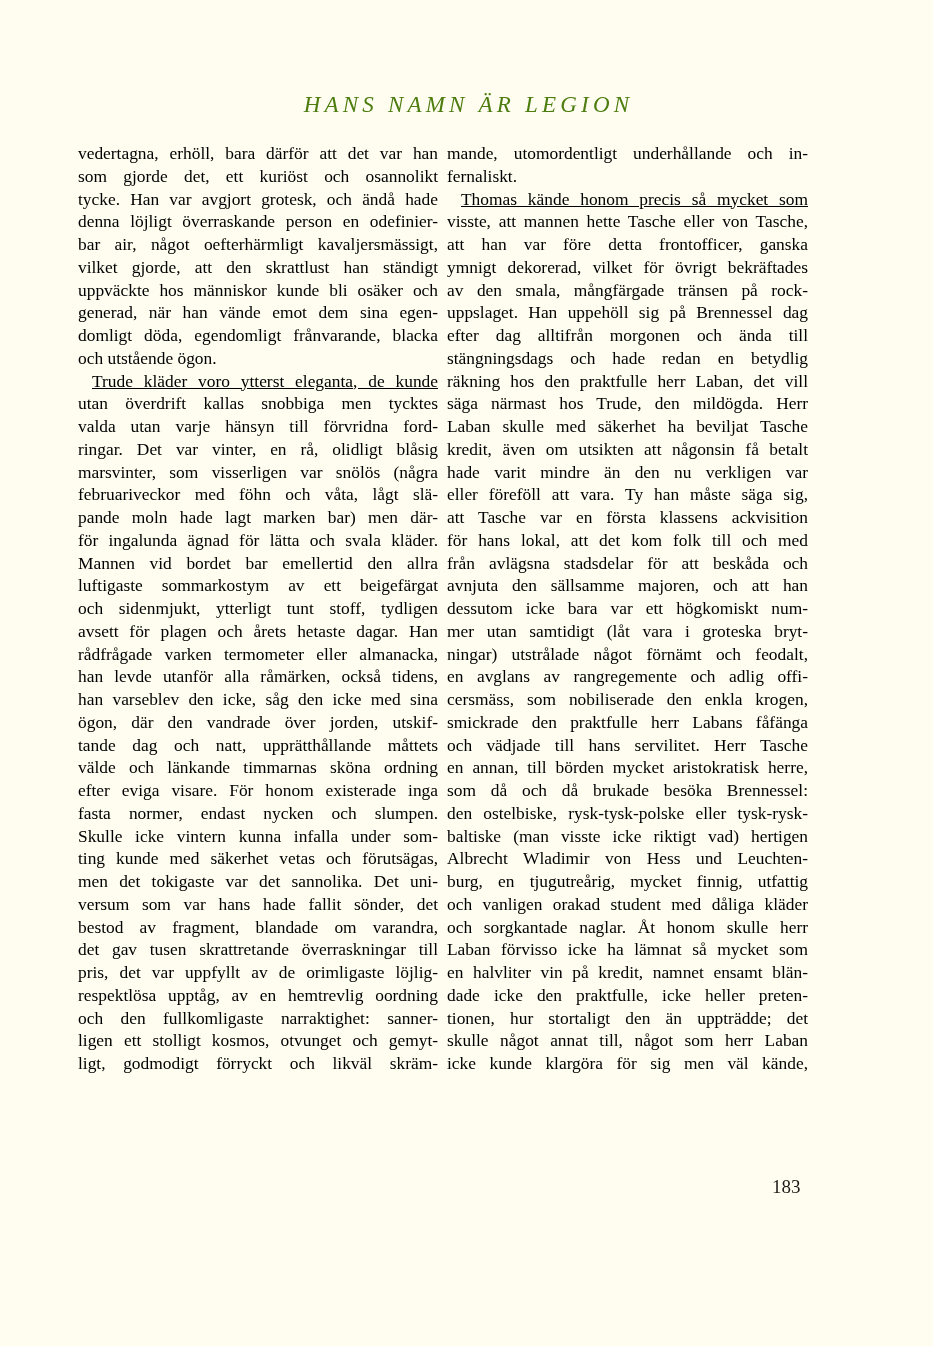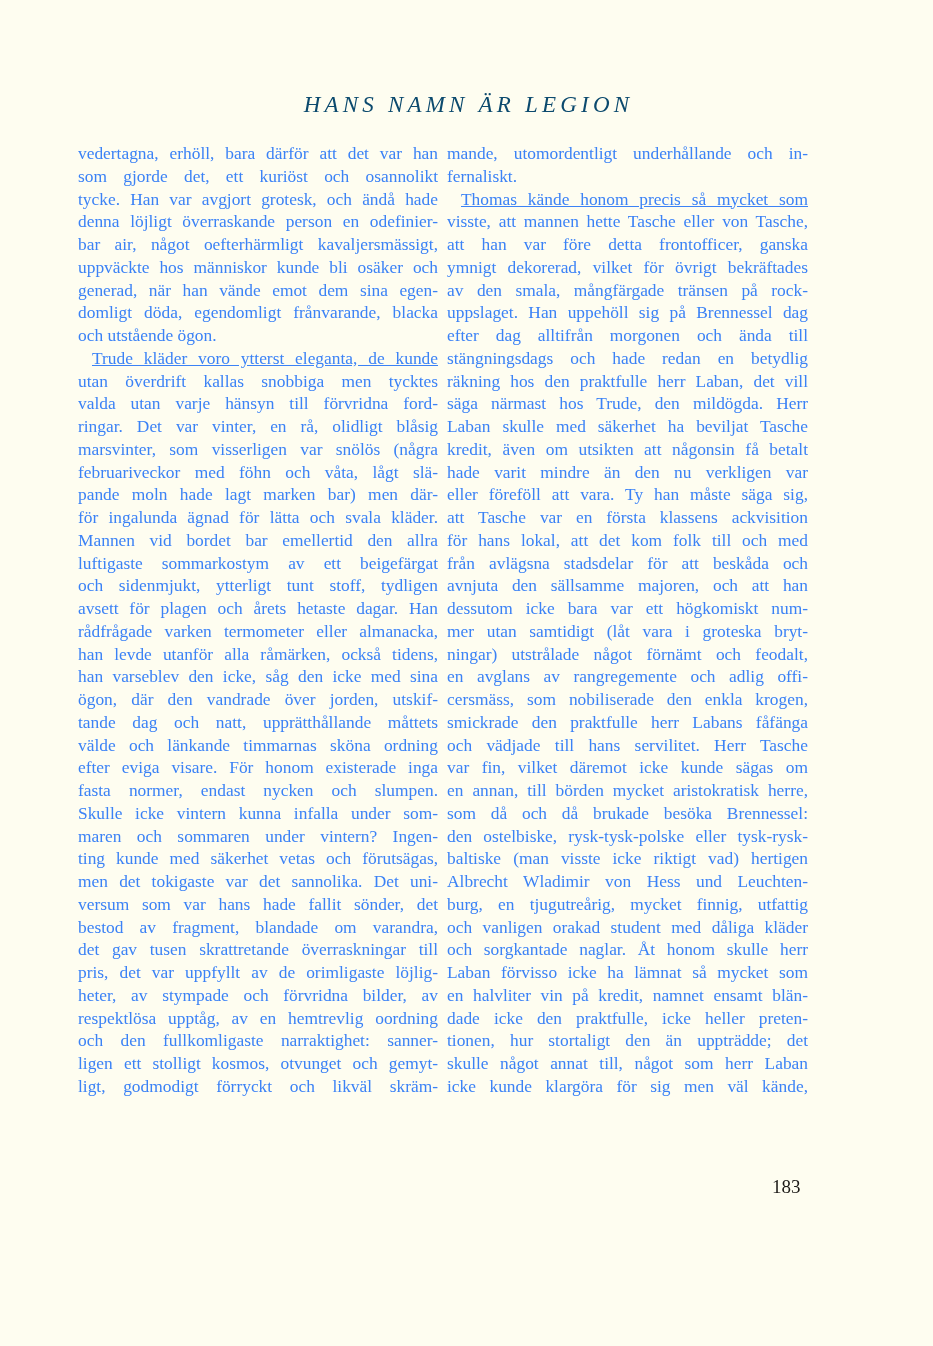--- a/index.html
+++ b/index.html
@@ -24,33 +24,33 @@
     .running-head {
       position: absolute;
       top: 92px;
       left: 0;
       width: 933px;
       text-align: center;
       font-family: "Liberation Serif", serif;
       font-style: italic;
       font-size: 23px;
       letter-spacing: 4.2px;
-      color: #0c4a6e;
+      color: #4d7c0f;
       padding-left: 4px;
       box-sizing: border-box;
     }
     .column {
       position: absolute;
       top: 142px;
       width: 360px;
       font-family: "Liberation Serif", serif;
       font-size: 17.4px;
       line-height: 22.75px;
       text-align: justify;
-      color: #3b82f6;
+      color: #000000;
     }
     .col-left { left: 78px; }
     .col-right { left: 447px; width: 361px; }
     .line {
       display: block;
       white-space: nowrap;
       text-align: justify;
       text-align-last: justify;
       height: 22.75px;
     }
@@ -77,20 +77,21 @@
 <div class="page">
   <div class="running-head">HANS NAMN ÄR LEGION</div>
 
   <div class="column col-left" id="col-left">
       <div>
         <span class="line">vedertagna, erhöll, bara därför att det var han</span>
         <span class="line">som gjorde det, ett kuriöst och osannolikt</span>
         <span class="line">tycke. Han var avgjort grotesk, och ändå hade</span>
         <span class="line">denna löjligt överraskande person en odefinier-</span>
         <span class="line">bar air, något oefterhärmligt kavaljersmässigt,</span>
+        <span class="line">vilket gjorde, att den skrattlust han ständigt</span>
         <span class="line">uppväckte hos människor kunde bli osäker och</span>
         <span class="line">generad, när han vände emot dem sina egen-</span>
         <span class="line">domligt döda, egendomligt frånvarande, blacka</span>
         <span class="line last">och utstående ögon.</span>
       </div>
       <div>
         <span class="line indent">Trude kläder voro ytterst eleganta, de kunde</span>
         <span class="line">utan överdrift kallas snobbiga men tycktes</span>
         <span class="line">valda utan varje hänsyn till förvridna ford-</span>
         <span class="line">ringar. Det var vinter, en rå, olidligt blåsig</span>
@@ -104,28 +105,26 @@
         <span class="line">avsett för plagen och årets hetaste dagar. Han</span>
         <span class="line">rådfrågade varken termometer eller almanacka,</span>
         <span class="line">han levde utanför alla råmärken, också tidens,</span>
         <span class="line">han varseblev den icke, såg den icke med sina</span>
         <span class="line">ögon, där den vandrade över jorden, utskif-</span>
         <span class="line">tande dag och natt, upprätthållande måttets</span>
         <span class="line">välde och länkande timmarnas sköna ordning</span>
         <span class="line">efter eviga visare. För honom existerade inga</span>
         <span class="line">fasta normer, endast nycken och slumpen.</span>
         <span class="line">Skulle icke vintern kunna infalla under som-</span>
-        <span class="line">maren och sommaren under vintern? Ingen-</span>
         <span class="line">ting kunde med säkerhet vetas och förutsägas,</span>
         <span class="line">men det tokigaste var det sannolika. Det uni-</span>
         <span class="line">versum som var hans hade fallit sönder, det</span>
         <span class="line">bestod av fragment, blandade om varandra,</span>
         <span class="line">det gav tusen skrattretande överraskningar till</span>
         <span class="line">pris, det var uppfyllt av de orimligaste löjlig-</span>
-        <span class="line">heter, av stympade och förvridna bilder, av</span>
         <span class="line">respektlösa upptåg, av en hemtrevlig oordning</span>
         <span class="line">och den fullkomligaste narraktighet: sanner-</span>
         <span class="line">ligen ett stolligt kosmos, otvunget och gemyt-</span>
         <span class="line">ligt, godmodigt förryckt och likväl skräm-</span>
       </div>
     </div>
   <div class="column col-right" id="col-right">
       <div>
         <span class="line">mande, utomordentligt underhållande och in-</span>
         <span class="line last">fernaliskt.</span>
@@ -149,21 +148,20 @@
         <span class="line">för hans lokal, att det kom folk till och med</span>
         <span class="line">från avlägsna stadsdelar för att beskåda och</span>
         <span class="line">avnjuta den sällsamme majoren, och att han</span>
         <span class="line">dessutom icke bara var ett högkomiskt num-</span>
         <span class="line">mer utan samtidigt (låt vara i groteska bryt-</span>
         <span class="line">ningar) utstrålade något förnämt och feodalt,</span>
         <span class="line">en avglans av rangregemente och adlig offi-</span>
         <span class="line">cersmäss, som nobiliserade den enkla krogen,</span>
         <span class="line">smickrade den praktfulle herr Labans fåfänga</span>
         <span class="line">och vädjade till hans servilitet. Herr Tasche</span>
-        <span class="line">var fin, vilket däremot icke kunde sägas om</span>
         <span class="line">en annan, till börden mycket aristokratisk herre,</span>
         <span class="line">som då och då brukade besöka Brennessel:</span>
         <span class="line">den ostelbiske, rysk-tysk-polske eller tysk-rysk-</span>
         <span class="line">baltiske (man visste icke riktigt vad) hertigen</span>
         <span class="line">Albrecht Wladimir von Hess und Leuchten-</span>
         <span class="line">burg, en tjugutreårig, mycket finnig, utfattig</span>
         <span class="line">och vanligen orakad student med dåliga kläder</span>
         <span class="line">och sorgkantade naglar. Åt honom skulle herr</span>
         <span class="line">Laban förvisso icke ha lämnat så mycket som</span>
         <span class="line">en halvliter vin på kredit, namnet ensamt blän-</span>

